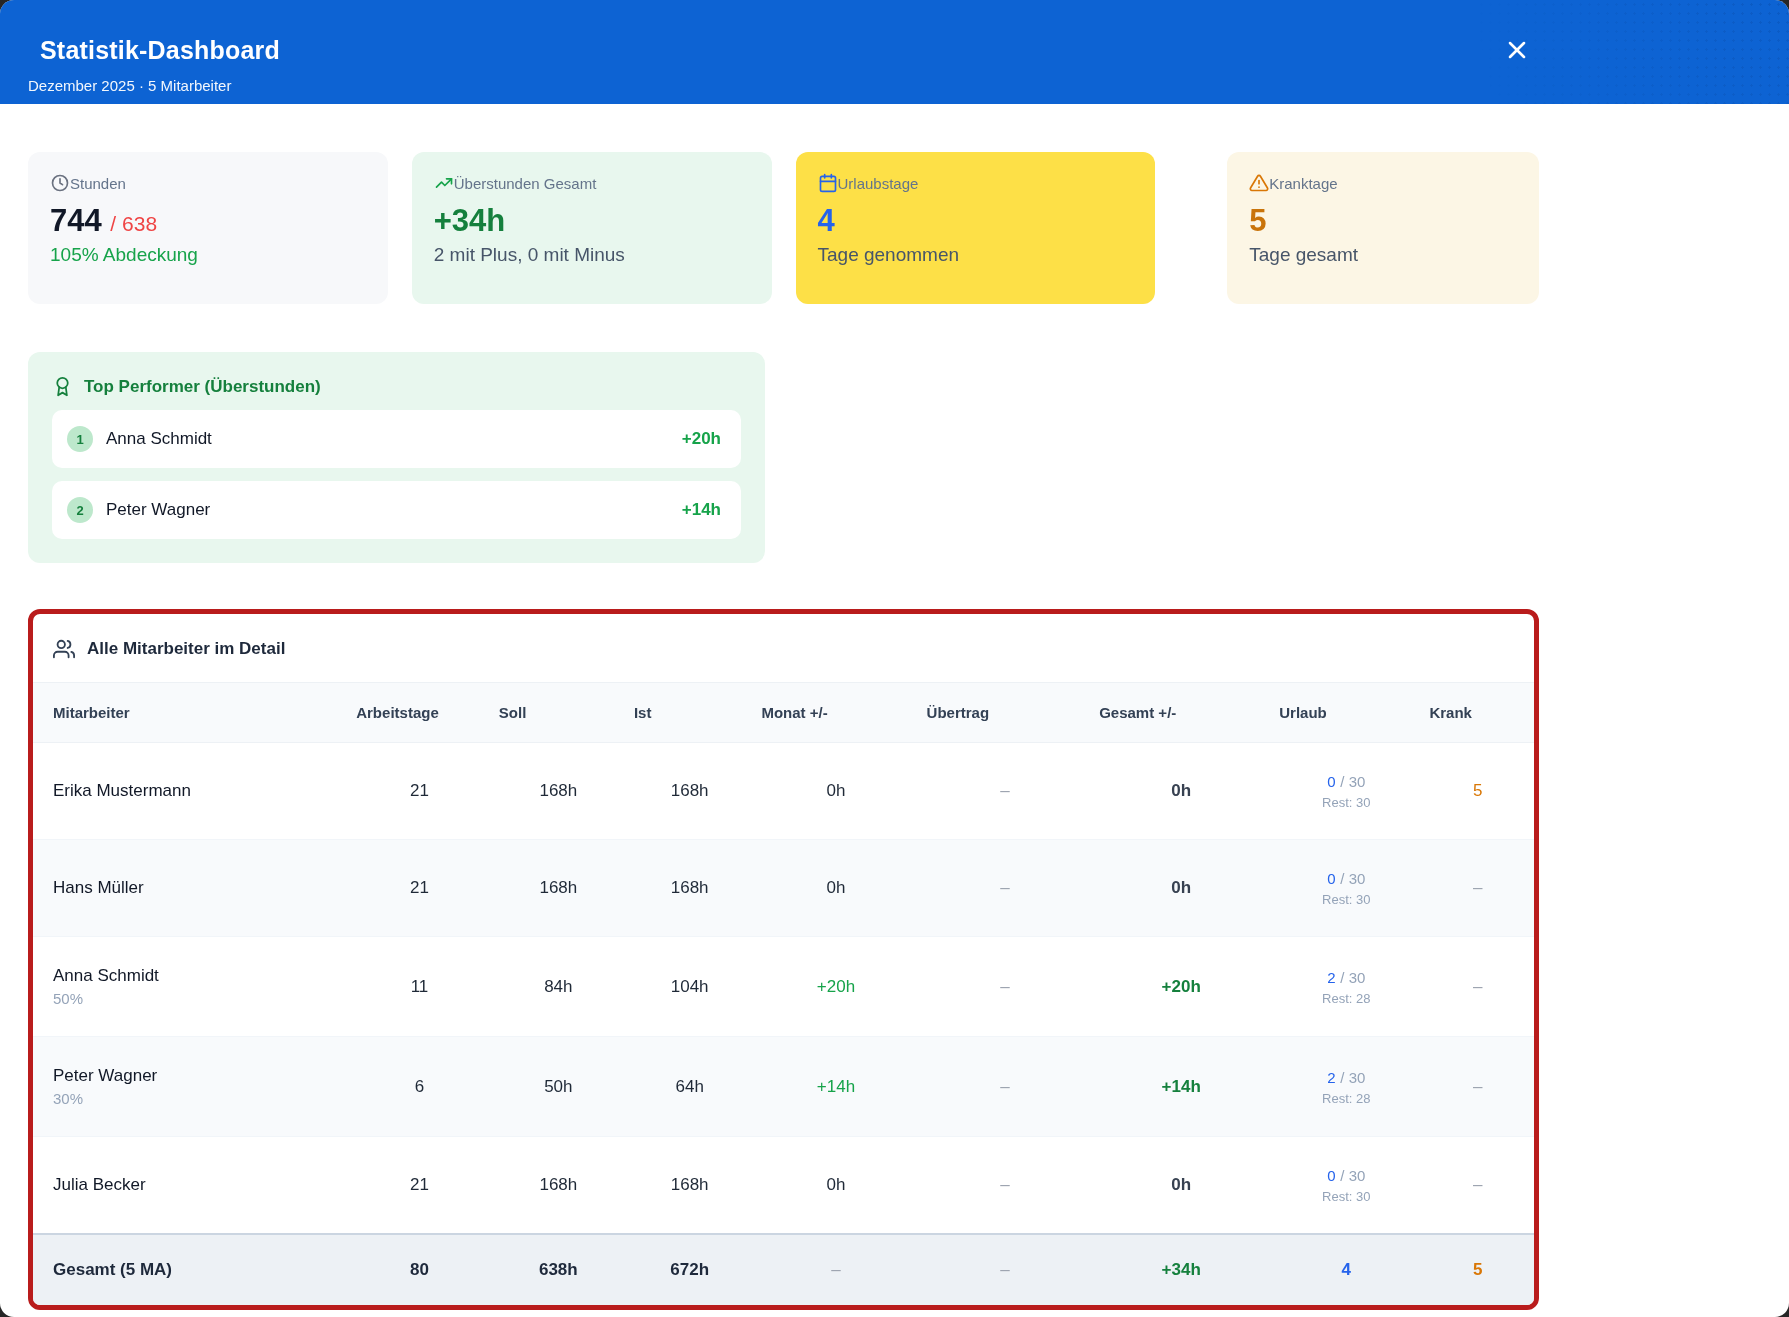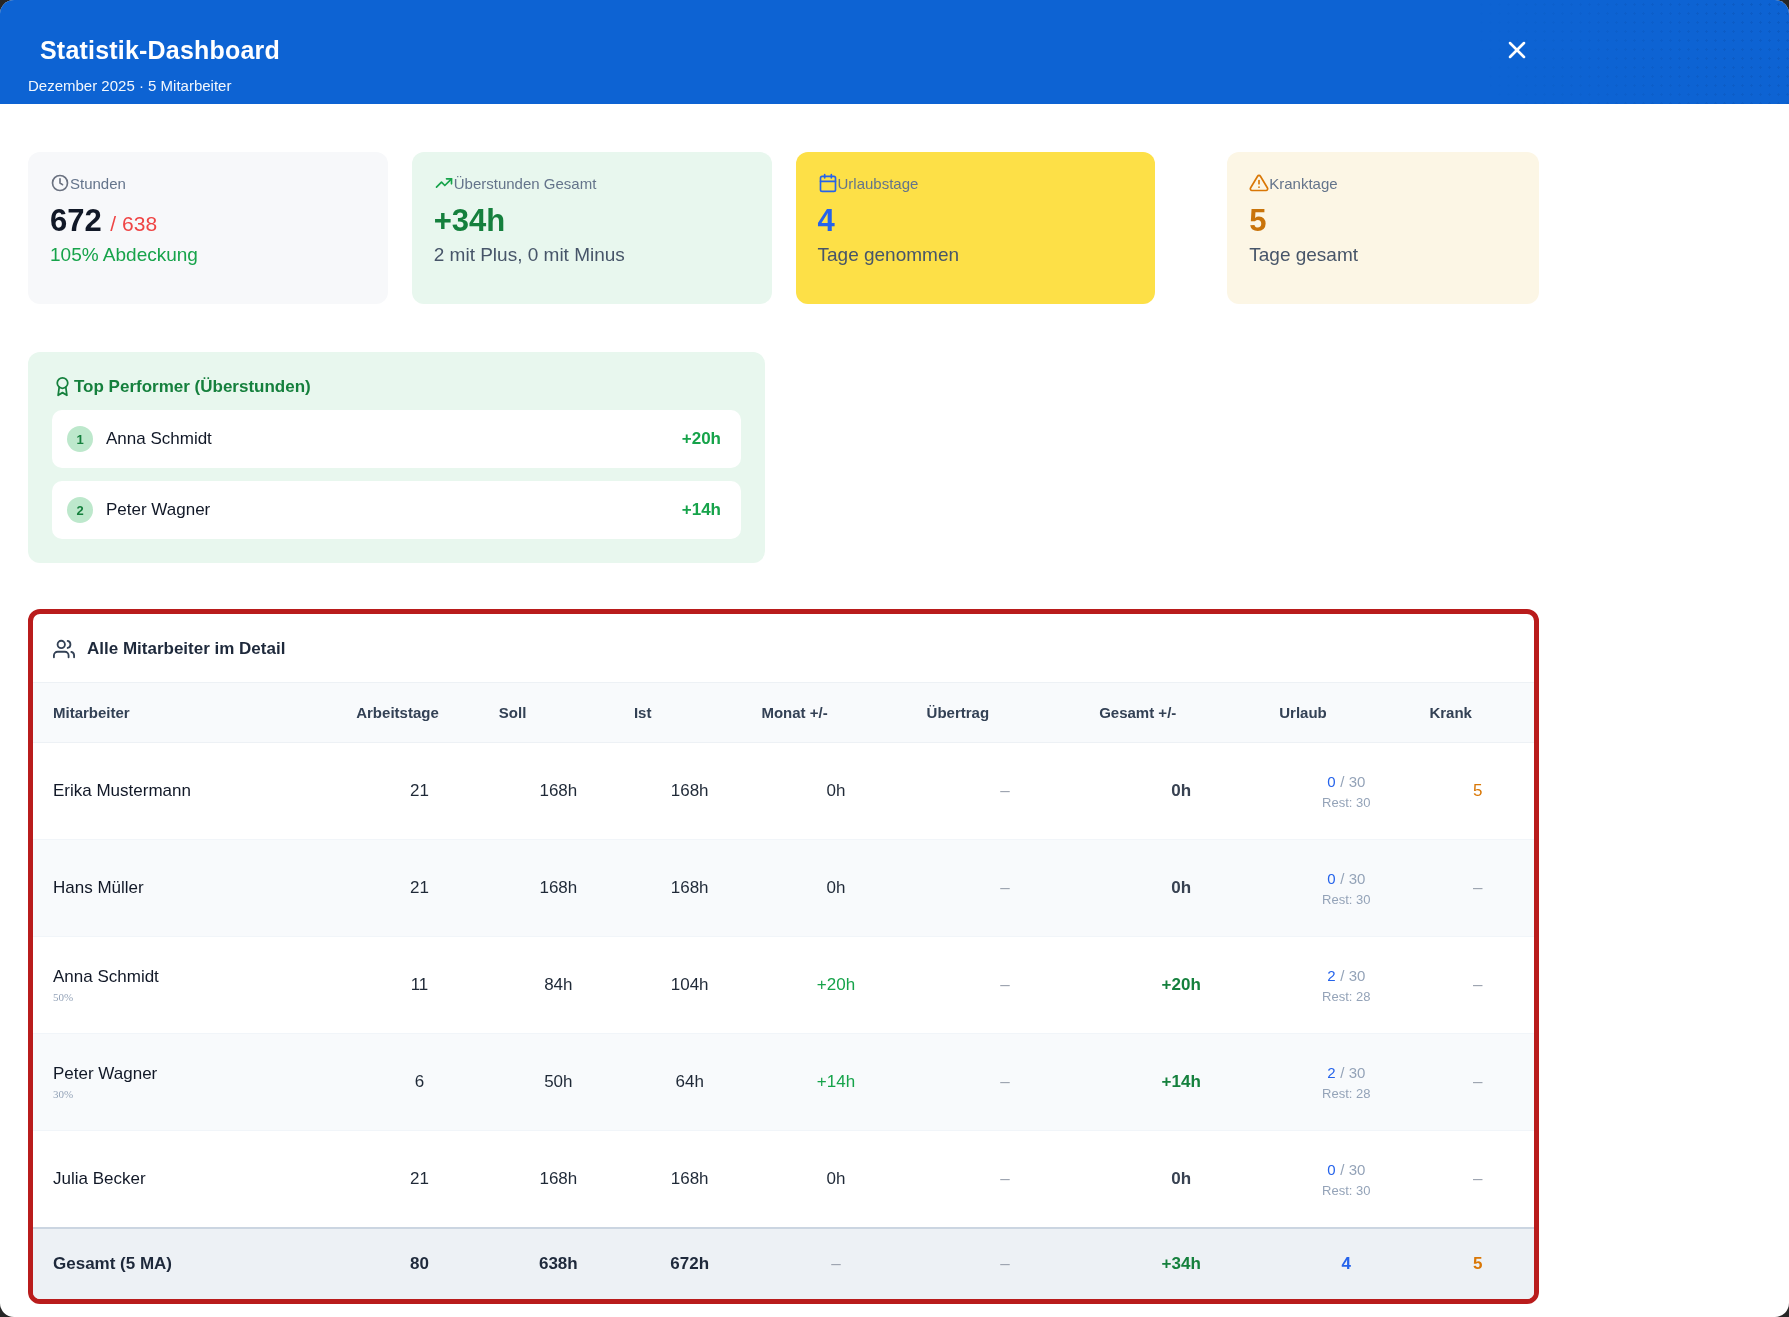--- a/index.html
+++ b/index.html
@@ -77,21 +77,21 @@
   .s-green{color:#16a34a;}
   
   .tp-panel{
     margin-top:48px;
     box-sizing:border-box;
     width:737px;
     background:#e8f7ee;
     border-radius:12px;
     padding:24px;
   }
-  .tp-title{display:flex;align-items:center;gap:1px;font-size:17px;font-weight:700;color:#15803d;}
+  .tp-title{display:flex;align-items:center;gap:11px;font-size:17px;font-weight:700;color:#15803d;}
   .tp-title .icn{display:flex;width:21px;height:21px;color:#15803d;}
   .tp-row{
     margin-top:13px;
     background:#ffffff;
     border-radius:10px;
     height:58px;
     display:flex;align-items:center;
     padding:0 20px 0 15px;
   }
   .tp-row:first-of-type{margin-top:17px;}
@@ -135,21 +135,21 @@
   thead th.left, tbody td.left, tfoot td.left{text-align:left;padding-left:20px;}
   tbody td{
     padding:29px 8px;
     font-size:17px;color:#1f2937;
     text-align:center;vertical-align:middle;
     border-top:1px solid #f1f5f9;
   }
   tbody tr:first-child td{border-top:none;}
   tbody tr.alt td{background:#f8fafc;}
   .emp-name{font-size:17px;color:#111827;}
-  .emp-sub{font-size:11px;color:#94a3b8;margin-top:4px;font-family:Liberation Serif, serif;}
+  .emp-sub{font-size:15px;color:#94a3b8;margin-top:4px;}
   .emp-sub:empty{display:none;}
   .dash{color:#9ca3af;}
   .pos{color:#16a34a;}
   td.ges{font-weight:700;color:#374151;}
   td.ges.pos{color:#15803d;}
   .u-used{color:#2563eb;font-size:15px;}
   .u-total{color:#94a3b8;font-size:15px;}
   .u-rest{color:#94a3b8;font-size:13px;margin-top:3px;}
   .krank-warn{color:#d97706;}
   tfoot td{
@@ -190,21 +190,21 @@
         <div class="card-head">
           <span class="icn icn-gray">
             <svg width="20" height="20" viewBox="0 0 24 24" fill="none" stroke="currentColor" stroke-width="2" stroke-linecap="round" stroke-linejoin="round">
                 <circle cx="12" cy="12" r="9"></circle>
                 <polyline points="12 7 12 12 15 14"></polyline>
               </svg>
           </span>
           <span>Stunden</span>
         </div>
         <div class="card-value">
-          <span>672</span>
+          <span>744</span>
           <span class="total">/ 638</span>
         </div>
         <div class="card-sub s-green">105% Abdeckung</div>
       </div>
 
       <div class="card card-ueberstunden">
         <div class="card-head">
           <span class="icn icn-green">
             <svg width="20" height="20" viewBox="0 0 24 24" fill="none" stroke="currentColor" stroke-width="2" stroke-linecap="round" stroke-linejoin="round">
                 <polyline points="3 17 9 11 13 15 21 7"></polyline>

